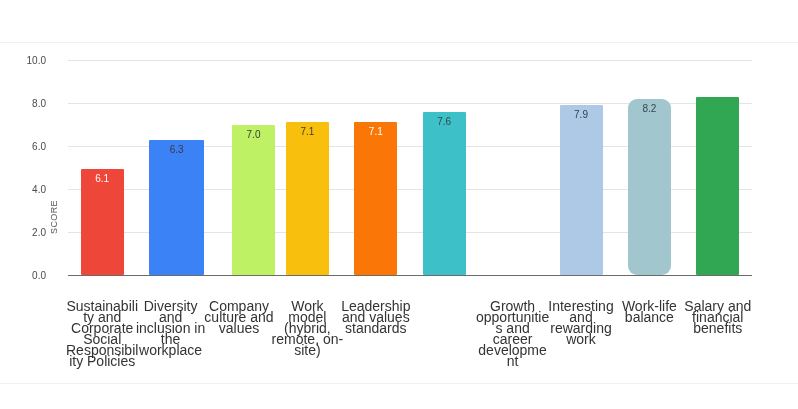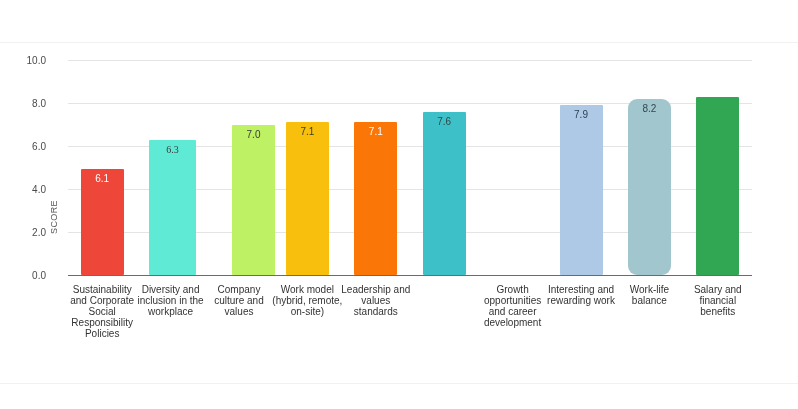--- a/index.html
+++ b/index.html
@@ -106,22 +106,22 @@
     text-align: center;
     font-size: 10px;
     line-height: 12px;
     font-weight: 400;
     pointer-events: none;
   }
 
   
   .catlabel {
     position: absolute;
-    top: 224px;
-    font-size: 10px;
+    top: 241px;
+    font-size: 14px;
     line-height: 11px;
     color: #333333;
     text-align: center;
     word-wrap: break-word;
   }
 </style>
 </head>
 <body>
 
 <div id="page">
@@ -144,21 +144,21 @@
         <div class="gridline" style="top: 86px;"></div>
         <div class="ytick" style="top: 86px;">6.0</div>
         <div class="gridline" style="top: 43px;"></div>
         <div class="ytick" style="top: 43px;">8.0</div>
         <div class="gridline" style="top: 0px;"></div>
         <div class="ytick" style="top: 0px;">10.0</div>
         <div class="bar" style="left: 12.7px; width: 43px; height: 106px; background-color: rgb(238, 70, 57);">
           <span class="bar-value" style="color: rgb(255, 255, 255);">6.1</span>
         </div>
         <div class="catlabel" style="left: -3px; width: 74.4px;">Sustainability and Corporate Social Responsibility Policies</div>
-        <div class="bar" style="left: 81.1px; width: 47px; height: 135.45px; background-color: #5eead4; font-family: Liberation Serif, serif;">
+        <div class="bar" style="left: 81.1px; width: 55px; height: 135.45px; background-color: #3b82f6;">
           <span class="bar-value" style="color: rgb(59, 59, 59);">6.3</span>
         </div>
         <div class="catlabel" style="left: 65.4px; width: 74.4px;">Diversity and inclusion in the workplace</div>
         <div class="bar" style="left: 164px; width: 43px; height: 150.5px; background-color: #bef264;">
           <span class="bar-value" style="color: rgb(59, 59, 59);">7.0</span>
         </div>
         <div class="catlabel" style="left: 133.8px; width: 74.4px;">Company culture and values</div>
         <div class="bar" style="left: 217.9px; width: 43px; height: 152.65px; background-color: rgb(248, 192, 12);">
           <span class="bar-value" style="color: rgb(59, 59, 59);">7.1</span>
         </div>

